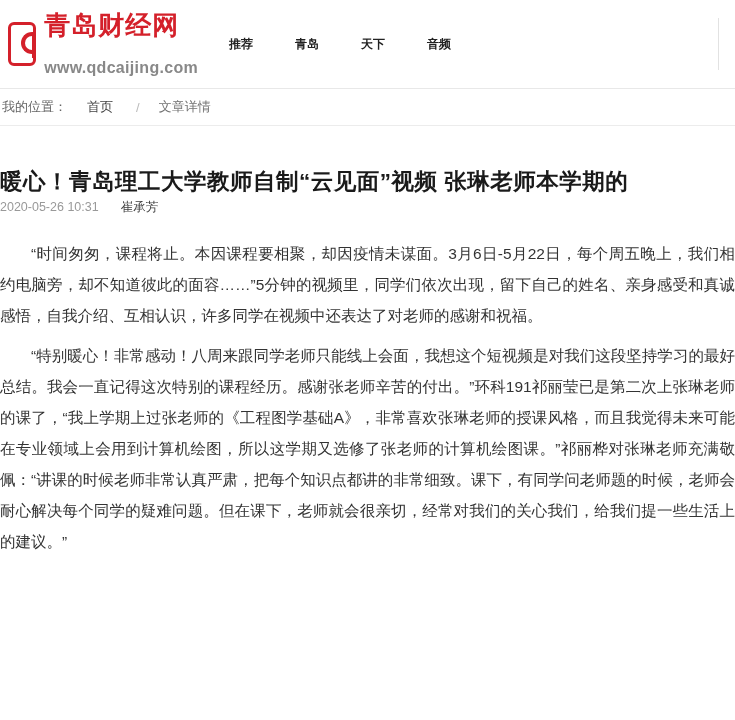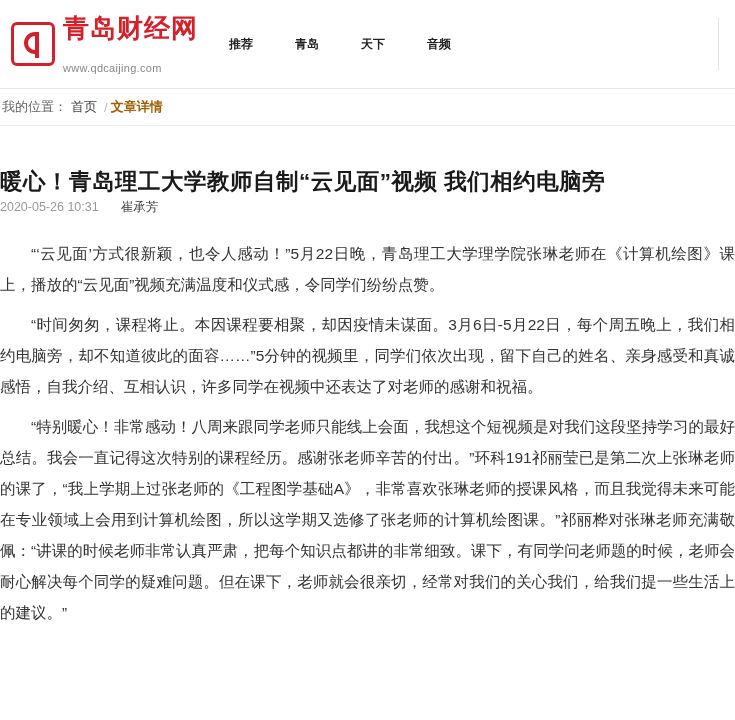--- a/index.html
+++ b/index.html
@@ -23,21 +23,20 @@
     align-items: center;
     padding-left: 8px;
     box-sizing: border-box;
     position: relative;
   }
   .logo-block {
     display: flex;
     align-items: center;
     width: 190px;
     flex: 0 0 auto;
-    justify-content: flex-end;
   }
   .logo-mark {
     width: 44px;
     height: 44px;
     border: 3px solid #d4202a;
     border-radius: 6px;
     box-sizing: border-box;
     position: relative;
     margin-right: 8px;
     background: #fff;
@@ -69,24 +68,25 @@
     justify-content: center;
   }
   .logo-title {
     font-size: 26px;
     font-weight: bold;
     color: #d4202a;
     letter-spacing: 1px;
     line-height: 1.1;
   }
   .logo-url {
-    font-size: 11px;
+    font-size: 16px;
     color: #888;
     letter-spacing: 0.3px;
     margin-top: 20px;
+    font-weight: bold;
   }
   .nav {
     display: flex;
     align-items: center;
     flex: 1 1 auto;
     height: 100%;
     padding-left: 10px;
   }
   .nav-item {
     font-size: 12px;
@@ -111,29 +111,30 @@
     height: 38px;
     border-top: 1px solid #e8e8e8;
     border-bottom: 1px solid #ececec;
     background: #fff;
     display: flex;
     align-items: center;
     font-size: 13px;
     color: #666;
     padding-left: 2px;
     box-sizing: border-box;
+    gap: 16px;
   }
   .breadcrumb-label { color: #666; }
   .breadcrumb-link {
     color: #444;
     margin: 0 4px;
     cursor: pointer;
   }
   .breadcrumb-sep { color: #bbb; margin: 0 3px; }
-  .breadcrumb-current { color: #a16207; font-weight: bold; }
+  .breadcrumb-current { color: #737373; }
 
   
   .article {
     padding: 0 0 0 0;
     box-sizing: border-box;
   }
   .article-title {
     font-size: 22.5px;
     font-weight: bold;
     color: #1a1a1a;
@@ -185,23 +186,22 @@
 </div>
 
 <div class="breadcrumb-bar">
   <span class="breadcrumb-label">我的位置：</span>
   <span class="breadcrumb-link">首页</span>
   <span class="breadcrumb-sep">/</span>
   <span class="breadcrumb-current">文章详情</span>
 </div>
 
 <div class="article">
-  <div class="article-title">暖心！青岛理工大学教师自制“云见面”视频 我们相约电脑旁</div>
+  <div class="article-title">暖心！青岛理工大学教师自制“云见面”视频 张琳老师本学期的</div>
   <div class="article-meta">
     <span class="meta-date">2020-05-26 10:31</span>
     <span class="meta-author">崔承芳</span>
   </div>
   <div class="article-body">
-    <p>“‘云见面’方式很新颖，也令人感动！”5月22日晚，青岛理工大学理学院张琳老师在《计算机绘图》课上，播放的“云见面”视频充满温度和仪式感，令同学们纷纷点赞。</p>
     <p>“时间匆匆，课程将止。本因课程要相聚，却因疫情未谋面。3月6日-5月22日，每个周五晚上，我们相约电脑旁，却不知道彼此的面容……”5分钟的视频里，同学们依次出现，留下自己的姓名、亲身感受和真诚感悟，自我介绍、互相认识，许多同学在视频中还表达了对老师的感谢和祝福。</p>
     <p>“特别暖心！非常感动！八周来跟同学老师只能线上会面，我想这个短视频是对我们这段坚持学习的最好总结。我会一直记得这次特别的课程经历。感谢张老师辛苦的付出。”环科191祁丽莹已是第二次上张琳老师的课了，“我上学期上过张老师的《工程图学基础A》，非常喜欢张琳老师的授课风格，而且我觉得未来可能在专业领域上会用到计算机绘图，所以这学期又选修了张老师的计算机绘图课。”祁丽桦对张琳老师充满敬佩：“讲课的时候老师非常认真严肃，把每个知识点都讲的非常细致。课下，有同学问老师题的时候，老师会耐心解决每个同学的疑难问题。但在课下，老师就会很亲切，经常对我们的关心我们，给我们提一些生活上的建议。”</p>
   </div>
 </div>
 
 </body></html>

